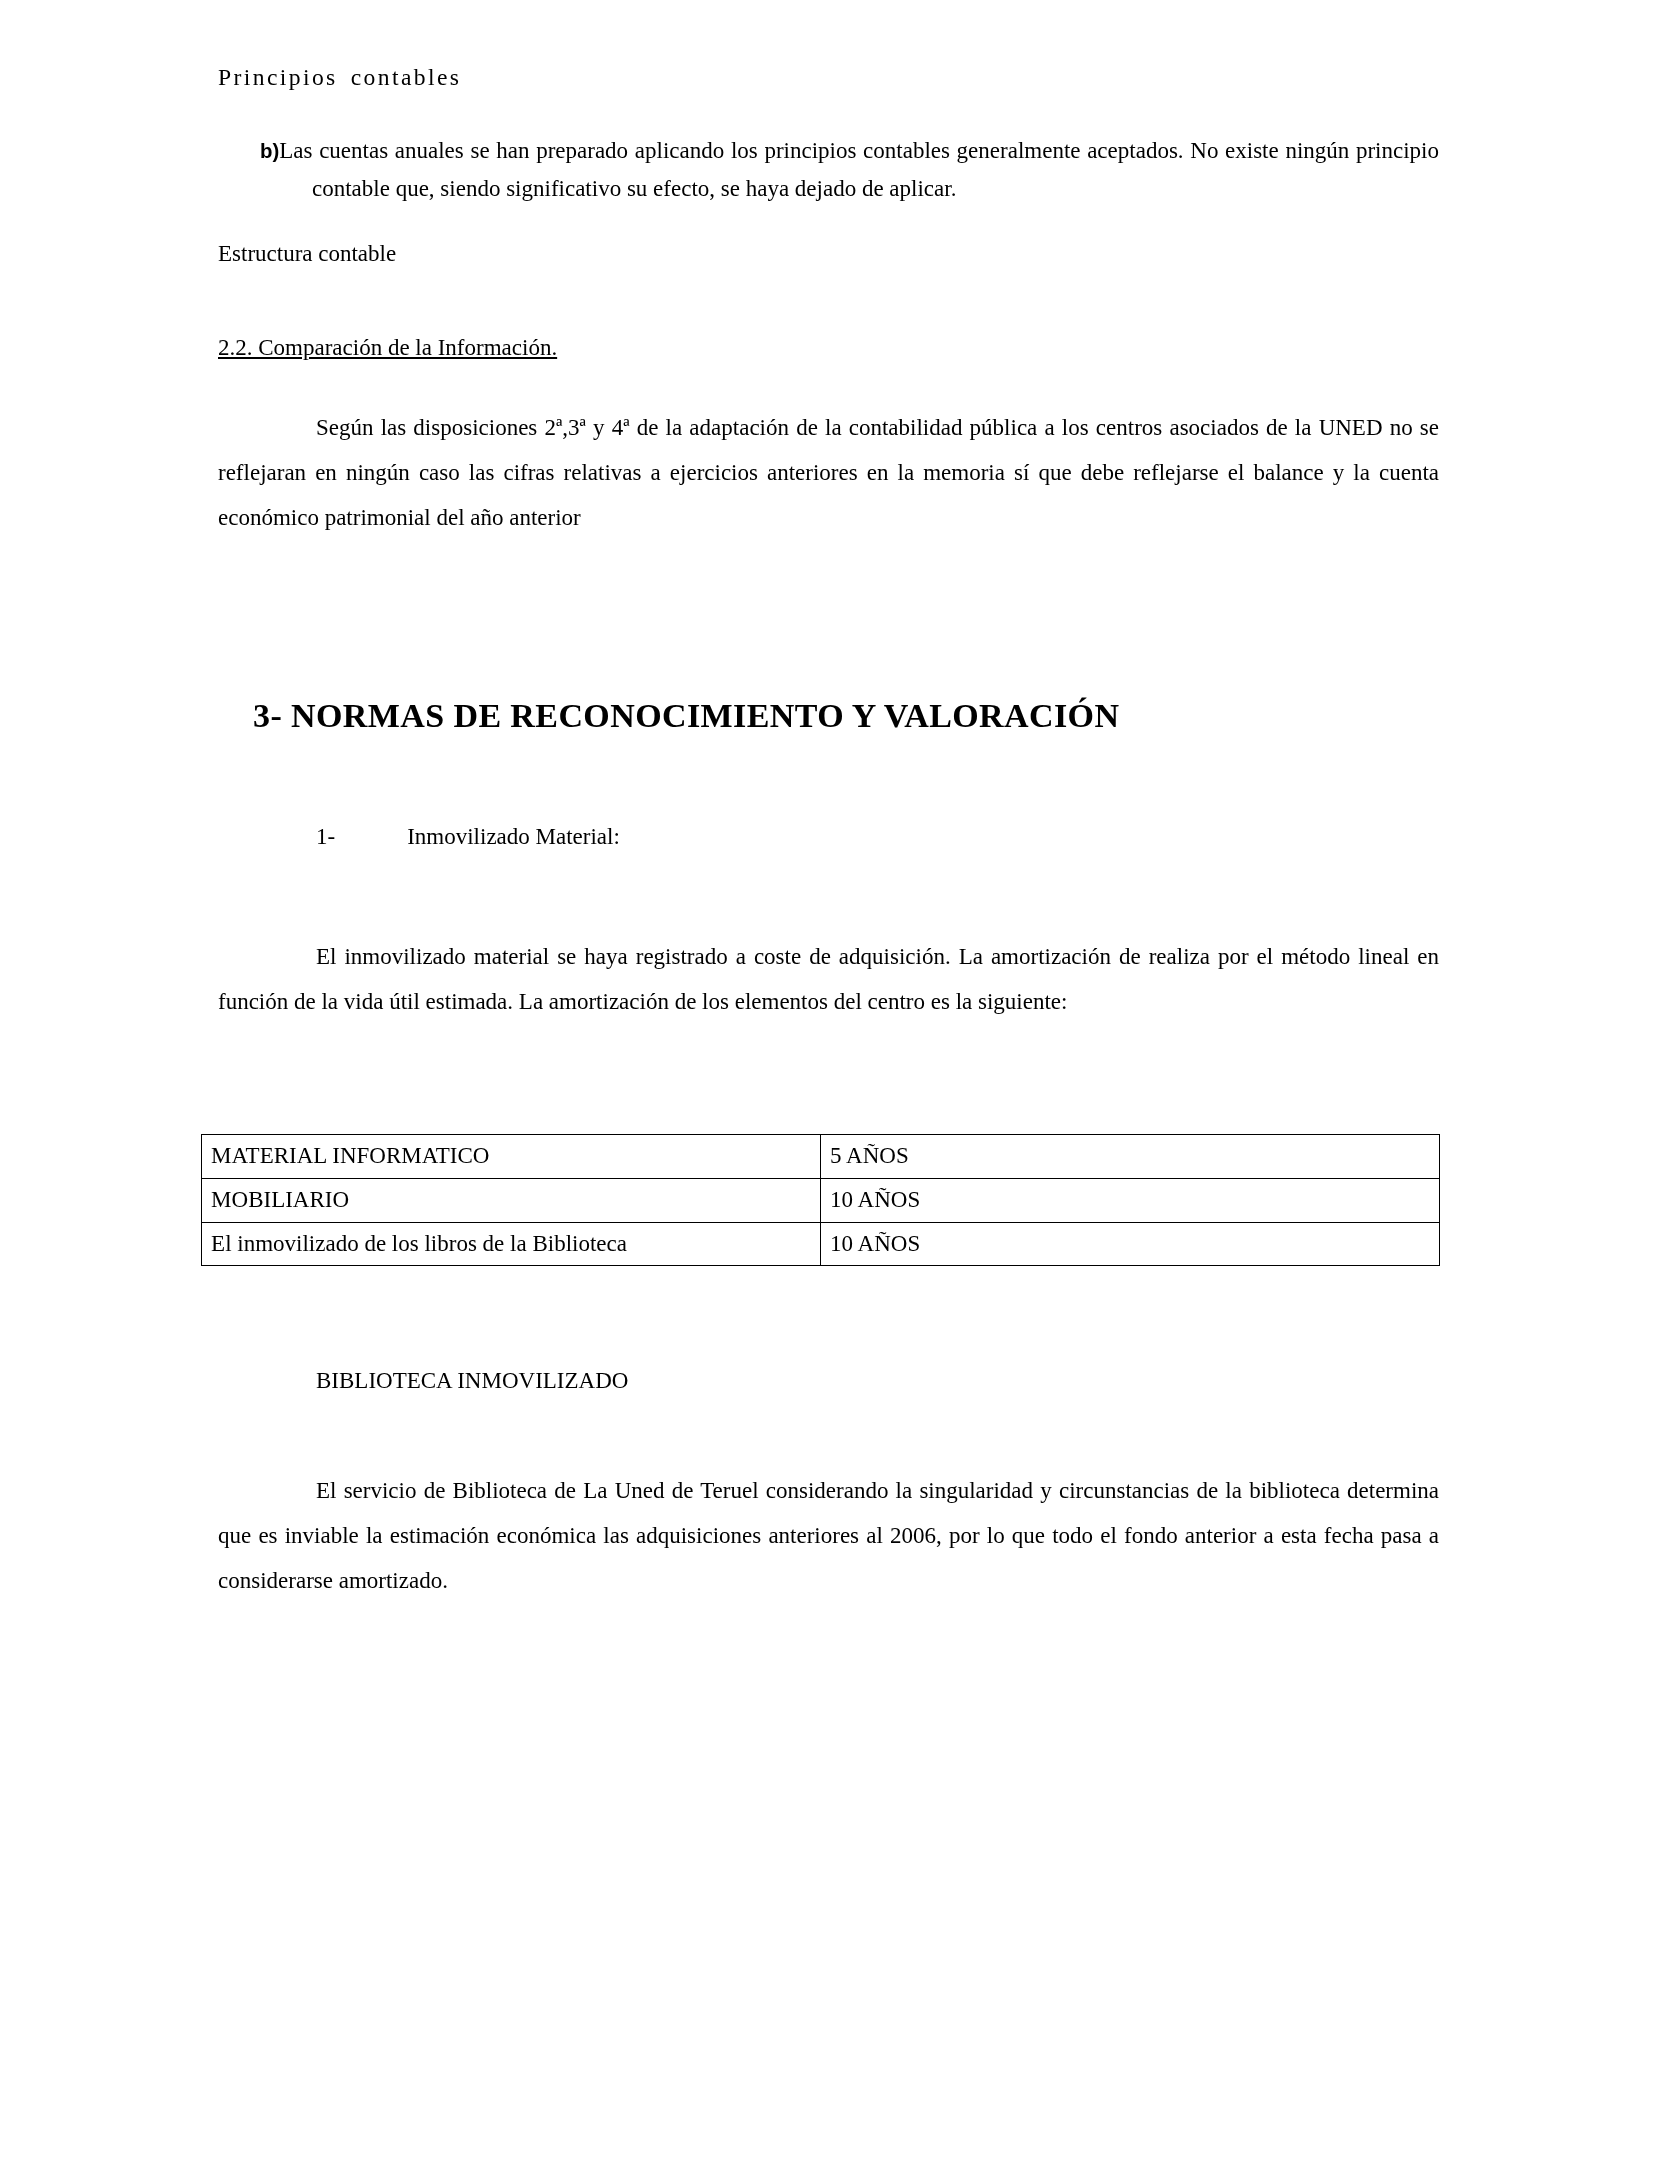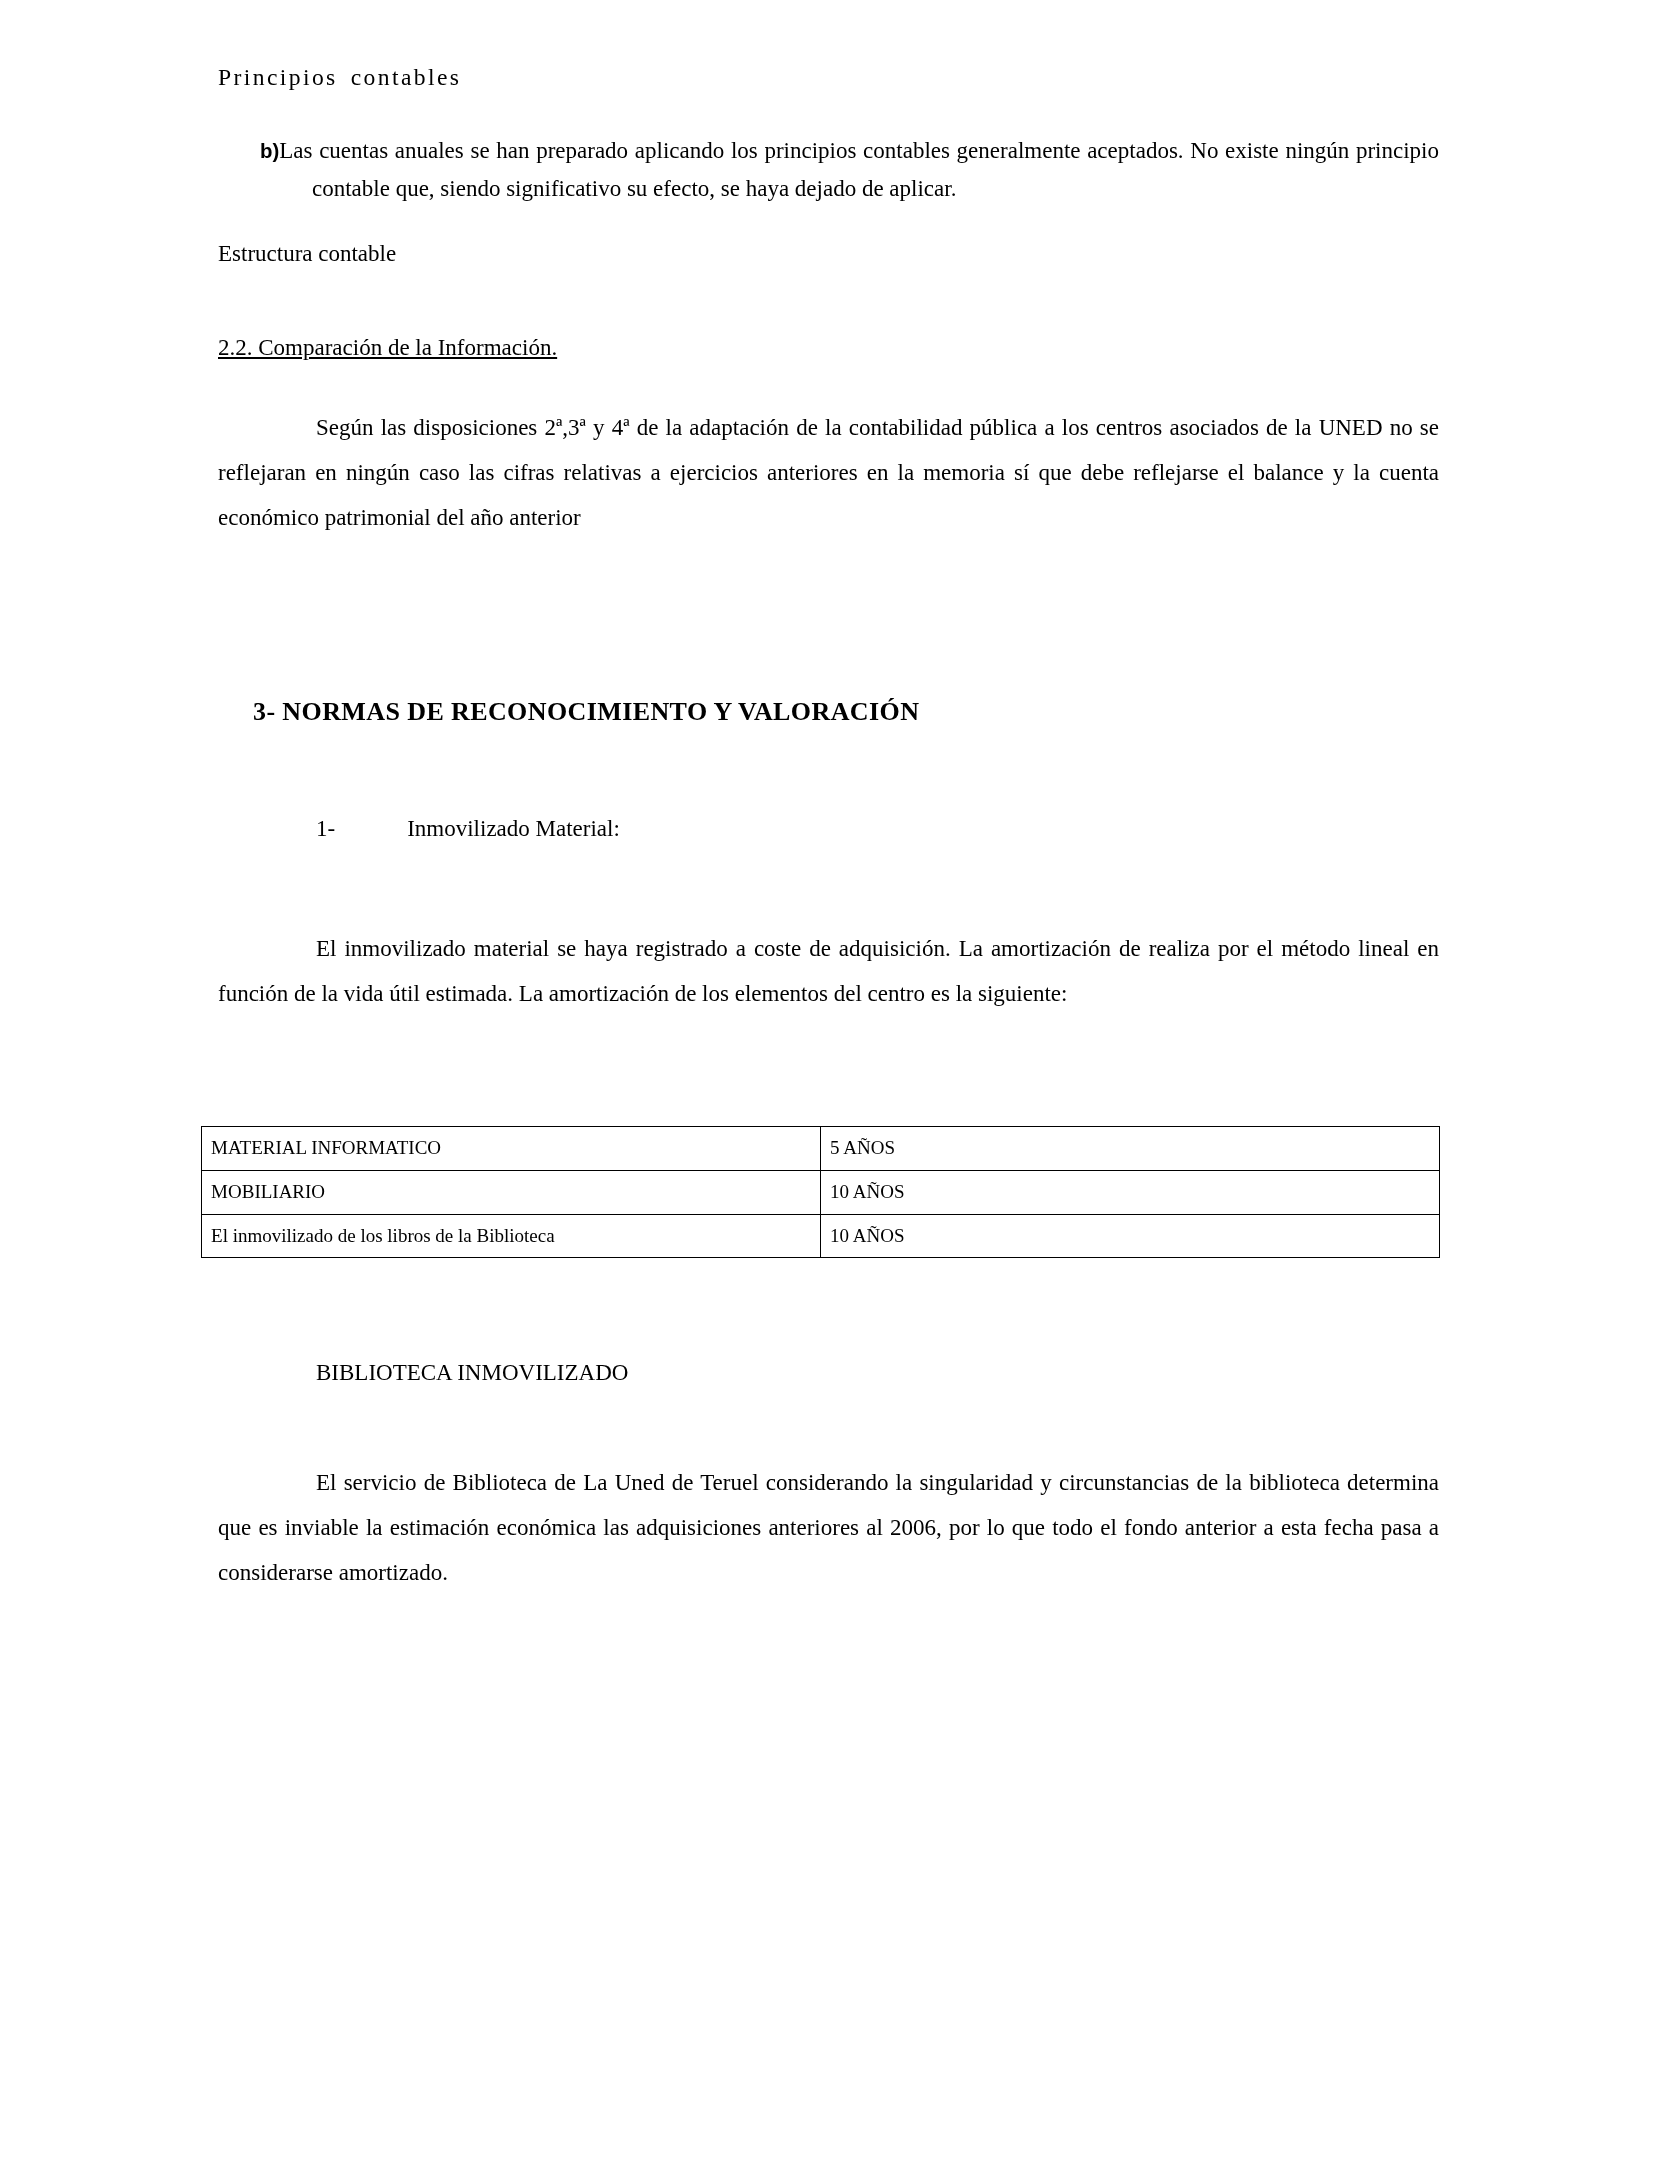--- a/index.html
+++ b/index.html
@@ -41,38 +41,38 @@
     text-decoration:underline;
     margin:68px 0 44px 0;
   }
   .para {
     text-align:justify;
     line-height:45px;
     text-indent:98px;
     margin:0;
   }
   .main-heading {
-    font-size:26px;
+    font-size:34px;
     font-weight:bold;
     margin:157px 0 79px 35px;
     letter-spacing:0.4px;
   }
   .para-prep { margin-bottom:75px; }
   .numbered-line {
     margin:0 0 75px 98px;
     line-height:45px;
   }
   .numbered-line .num { display:inline-block; }
   .numbered-line .num-title { display:inline-block; margin-left:72px; }
   .para-inmov { margin-bottom:110px; }
   table.amort-table {
     width:1239px;
     margin-left:-17.3px;
     border-collapse:collapse;
-    font-size:19px;
+    font-size:23px;
   }
   table.amort-table td {
     border:1.6px solid #000000;
     padding:2.4px 9.4px;
     line-height:38px;
     vertical-align:top;
   }
   table.amort-table td.concept { width:50%; text-align:justify; }
   table.amort-table td.years   { text-align:left; }
   .biblio-heading {

